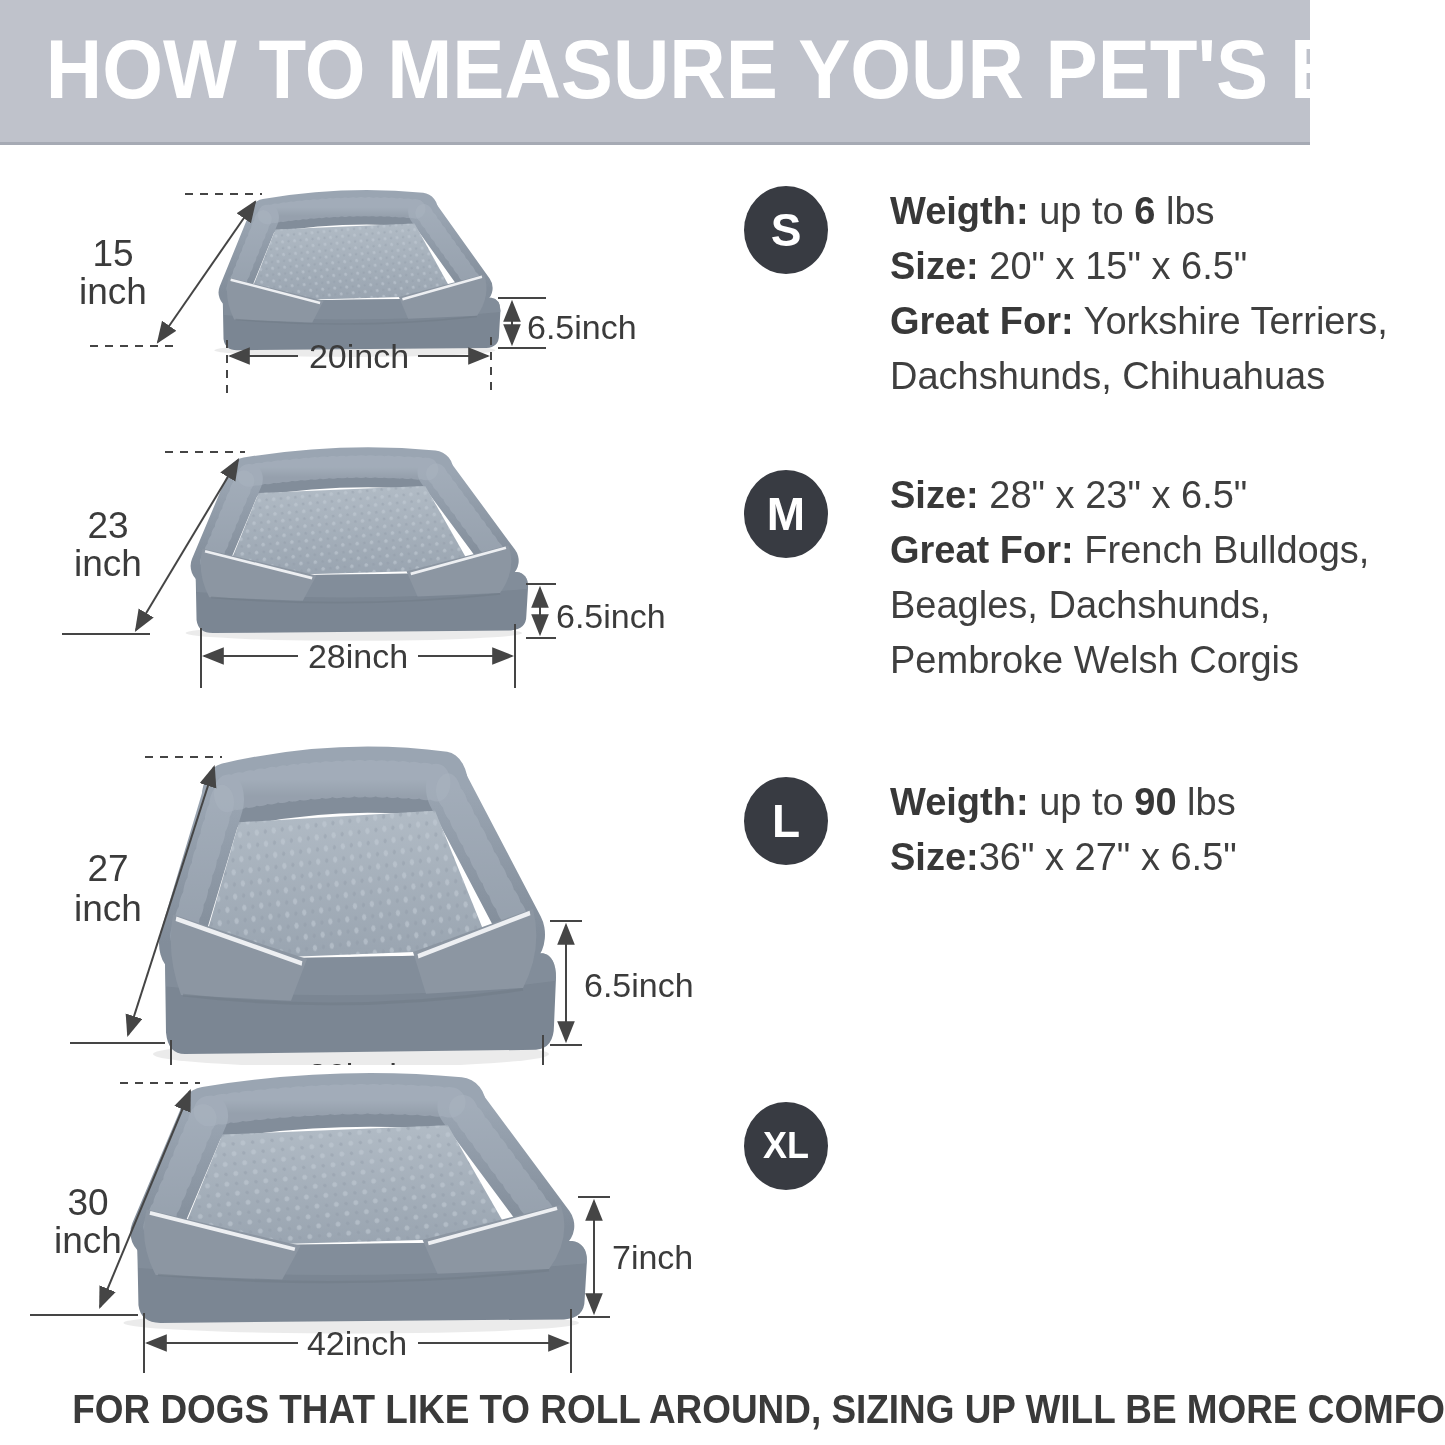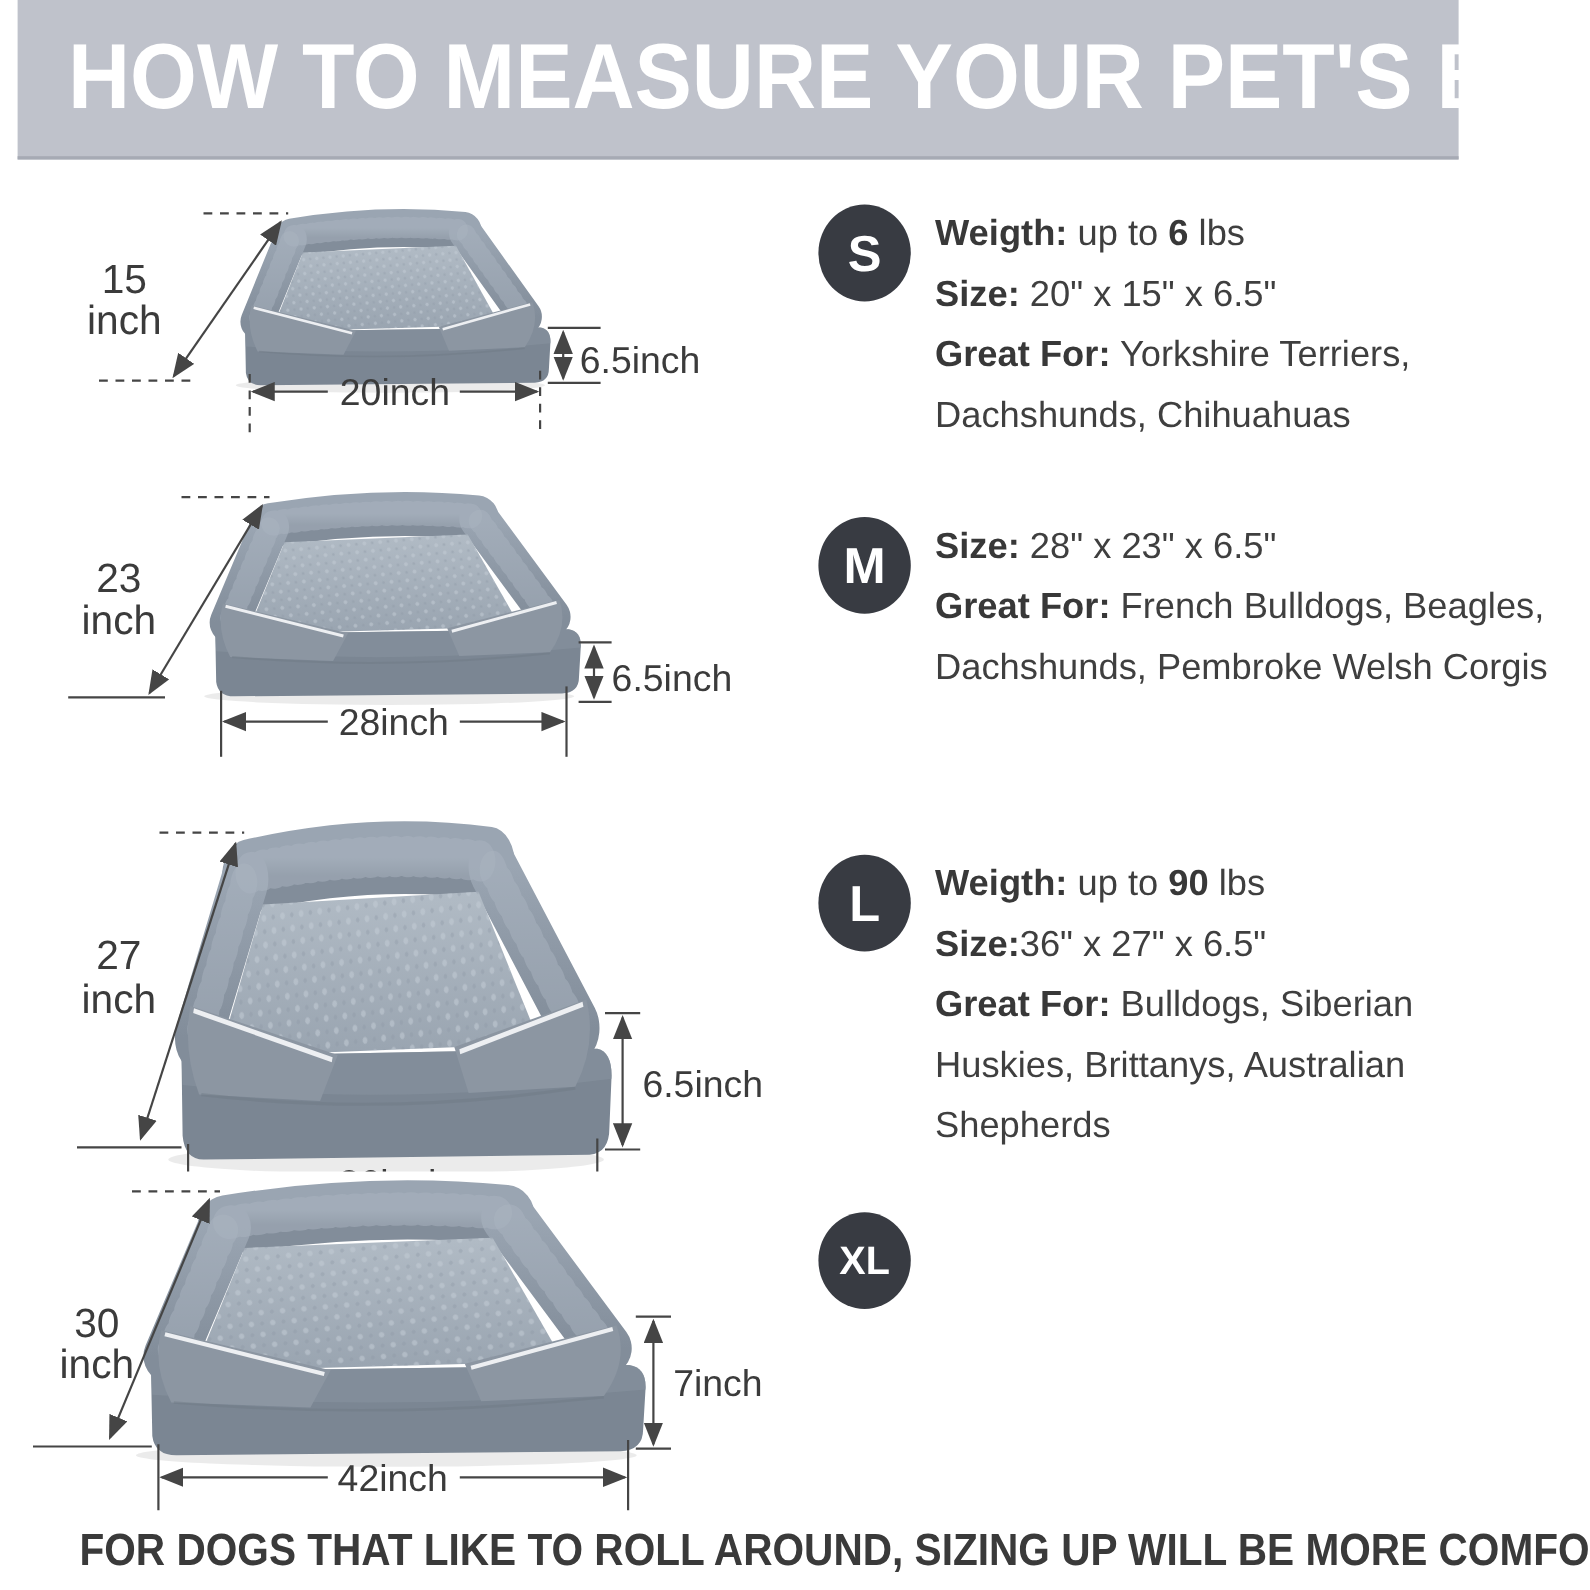--- a/index.html
+++ b/index.html
@@ -1,42 +1,42 @@
 <!DOCTYPE html>
 <html><head>
 <meta charset="utf-8">
 <style>
   html,body{margin:0;padding:0;}
   body{width:1445px;height:1445px;background:#ffffff;overflow:hidden;
        font-family:"Liberation Sans",sans-serif;color:#3c3c3c;position:relative;}
   .page{position:absolute;left:0;top:0;width:1445px;height:1445px;}
 
   
-  .header{position:absolute;left:16px;top:0;width:1310px;height:142px;background:#bfc2cb;
+  .header{position:absolute;left:0;top:0;width:1310px;height:142px;background:#bfc2cb;
           border-bottom:3px solid #a6aab4;}
   .header h1{margin:0;width:100%;text-align:center;line-height:138px;color:#ffffff;
              font-size:84px;font-weight:bold;letter-spacing:0px;
              transform:scaleX(0.93);transform-origin:center;white-space:nowrap;}
 
   
   .row{position:absolute;left:0;width:1445px;}
   .row-s{top:142px;height:288px;}
   .row-m{top:438px;height:305px;}
   .row-l{top:735px;height:330px;}
   .row-xl{top:1065px;height:320px;}
   .fig{position:absolute;left:0;top:0;}
 
   
   .info{position:absolute;left:744px;width:668px;display:flex;align-items:flex-start;}
   .info-s{top:42px;} .row-m .info{top:30px;} .row-l .info{top:40px;} .row-xl .info{top:35px;}
   .badge{flex:0 0 auto;width:84px;height:88px;border-radius:50%;background:#383b42;color:#ffffff;
          display:flex;align-items:center;justify-content:center;
          font-weight:bold;font-size:46px;margin-right:22px;margin-top:2px;}
   .badge-xl{font-size:36px;}
-  .lines{flex:1 1 auto;font-size:33px;line-height:55px;color:#3f3f3f;}
+  .lines{flex:1 1 auto;font-size:38px;line-height:55px;color:#3f3f3f;margin-left:40px;}
   .lines p{margin:0;}
   .lines b{font-weight:bold;color:#383838;}
 
   
   .dim{stroke:#454545;stroke-width:2;fill:none;}
   .dash{stroke-dasharray:8 7;}
   .tick{stroke:#454545;stroke-width:2;}
   .lbl{font-family:"Liberation Sans",sans-serif;fill:#3b3b3b;font-size:37px;}
   .lbl-sm{font-family:"Liberation Sans",sans-serif;fill:#3b3b3b;font-size:34px;}
 
@@ -181,21 +181,20 @@
         <line class="dim" x1="298" y1="340" x2="174" y2="340" marker-end="url(#arr)"></line>
         <line class="dim" x1="418" y1="340" x2="540" y2="340" marker-end="url(#arr)"></line>
         <text class="lbl-sm" x="358" y="352" text-anchor="middle">36inch</text>
       </g>
     </svg>
     <div class="info">
       <div class="badge">L</div>
       <div class="lines">
         <p><b>Weigth:</b><span> up to </span><b>90</b><span> lbs</span></p>
         <p><b>Size:</b><span>36" x 27" x 6.5"</span></p>
-        <p><b>Great For:</b><span> Bulldogs, Siberian Huskies, Brittanys, Australian Shepherds</span></p>
       </div>
     </div>
   </div>
 
   <div class="row row-xl">
     <svg class="fig" width="740" height="320" viewBox="0 0 740 320">
       <use href="#bed-art" transform="translate(89,-3) scale(1.15,1.17)"></use>
       <g>
         <line class="dim dash" x1="120" y1="18" x2="200" y2="18"></line>
         <line class="dim" x1="30" y1="250" x2="138" y2="250"></line>

